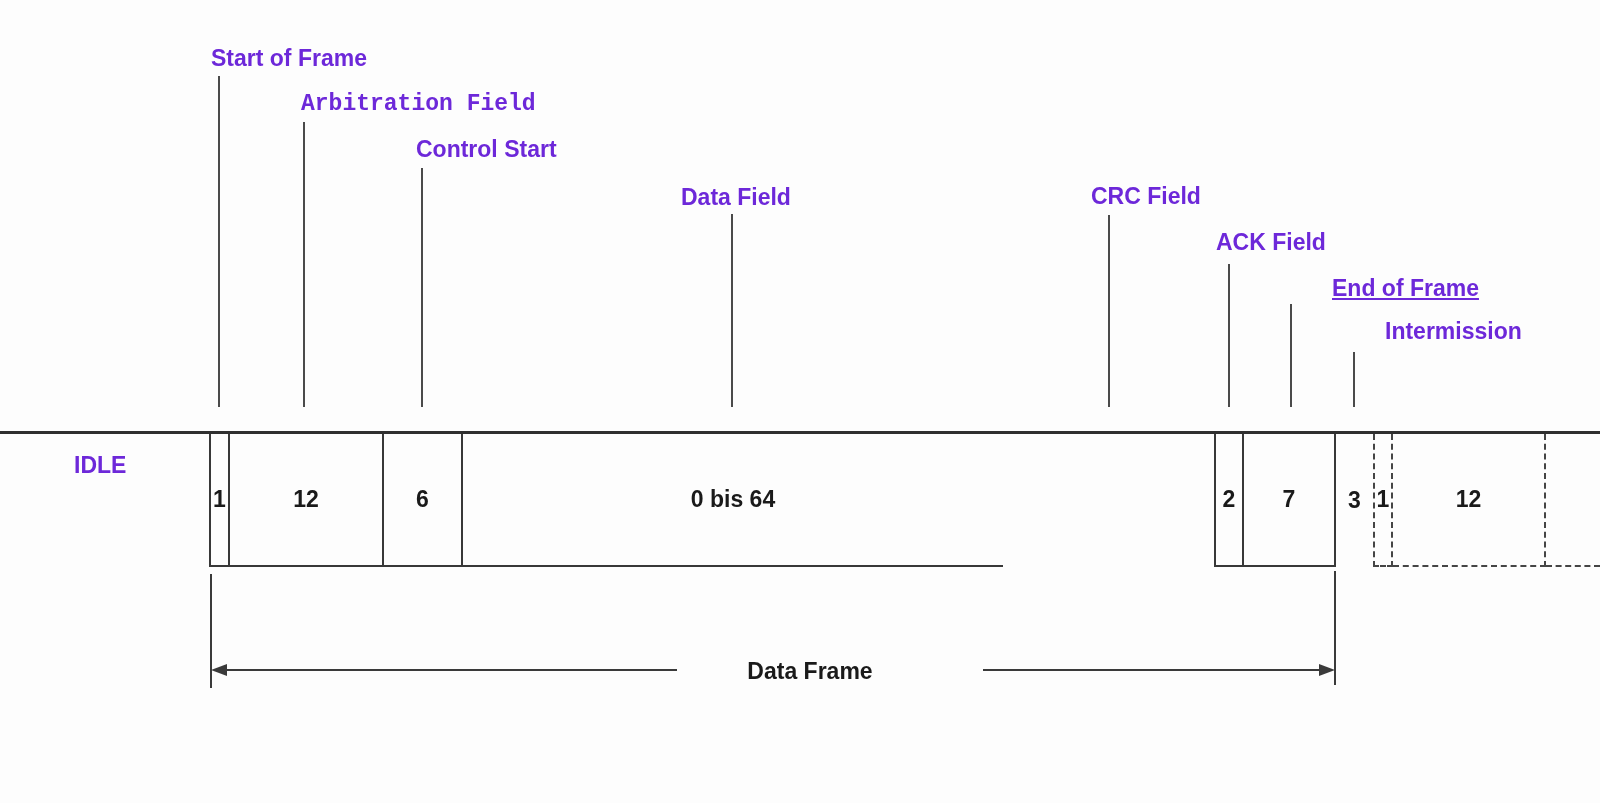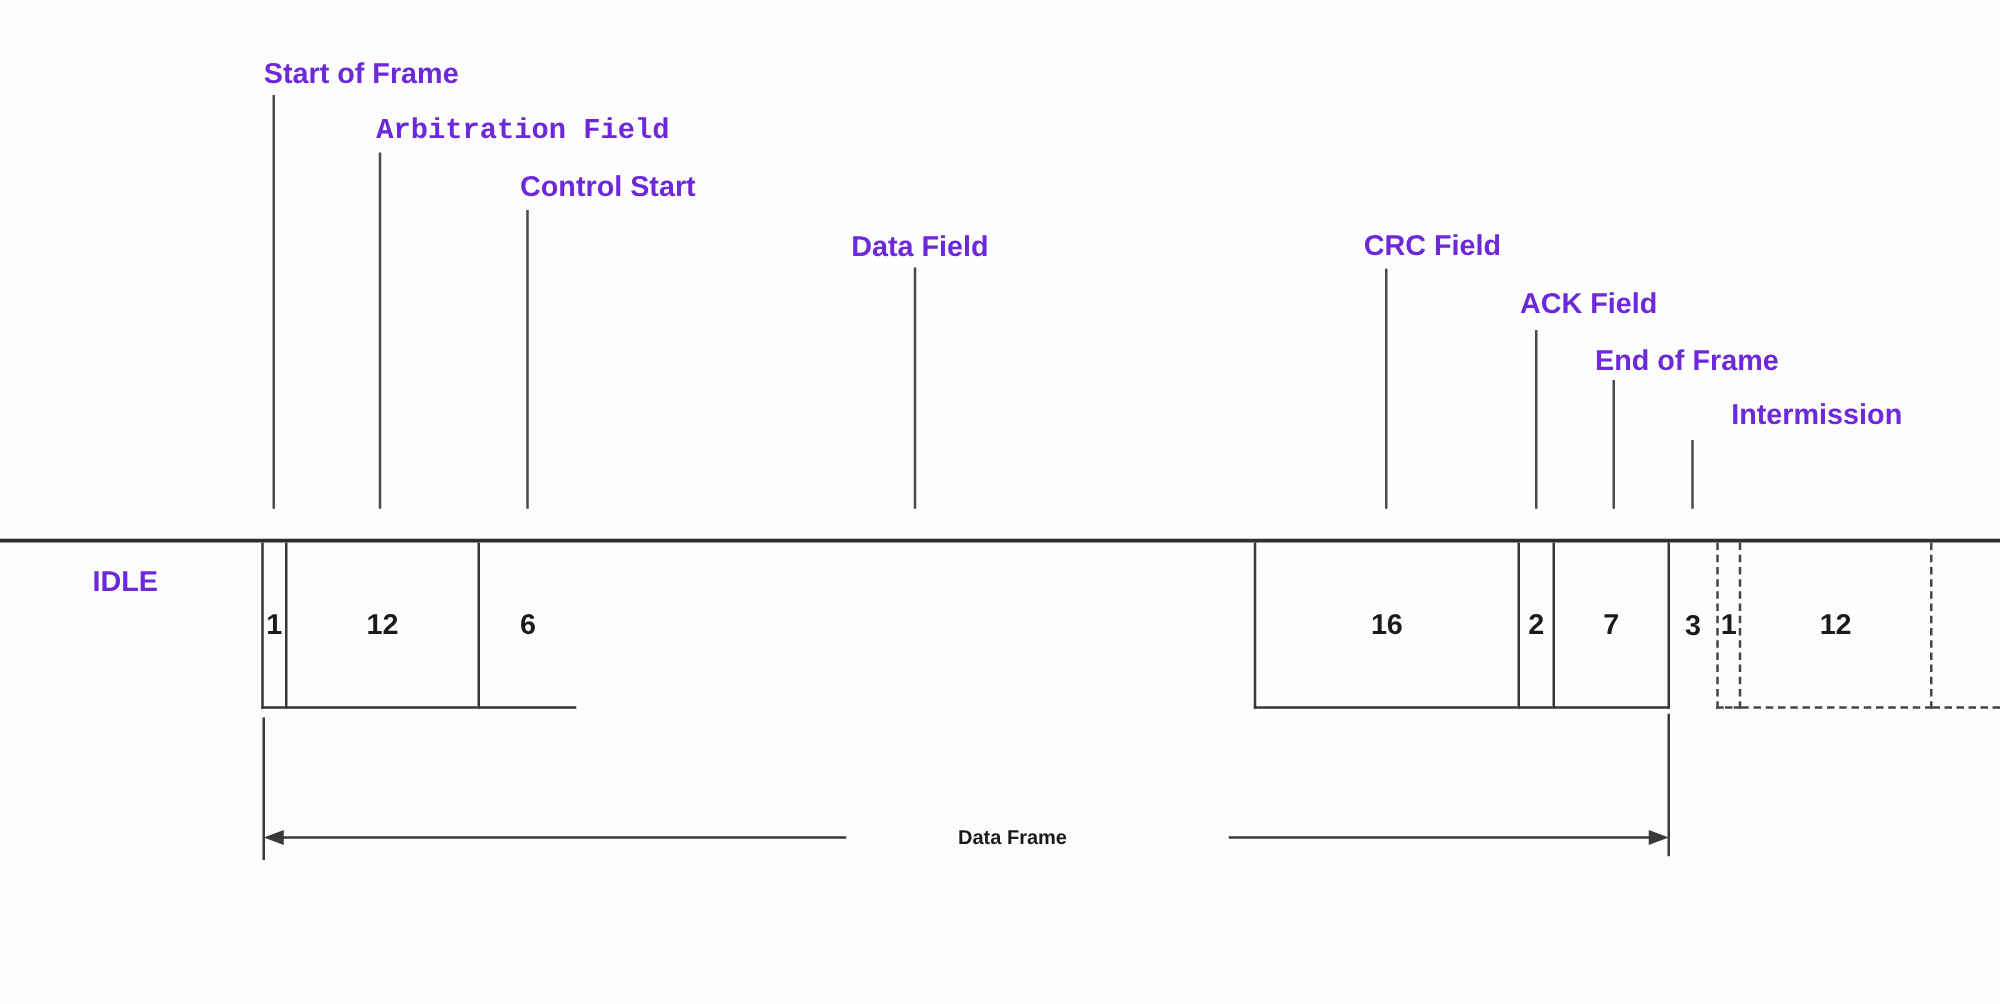--- a/index.html
+++ b/index.html
@@ -27,21 +27,21 @@
     border-top:6px solid transparent;border-bottom:6px solid transparent;
     border-right:16px solid #3a3a3a;
   }
   .arrow-right{
     position:absolute;width:0;height:0;
     border-top:6px solid transparent;border-bottom:6px solid transparent;
     border-left:16px solid #3a3a3a;
   }
   .mcaption{
     position:absolute;transform:translate(-50%,-50%);
-    font-weight:bold;font-size:16px;white-space:nowrap;color:#1a1a1a;
+    font-weight:bold;font-size:23px;white-space:nowrap;color:#1a1a1a;
   }
 </style>
 </head>
 <body>
 
 <div class="stage">
 
   <div class="bus"></div>
 
   <div class="lbl" style="left:74px;top:453px;">IDLE</div>
@@ -57,30 +57,30 @@
 
   <div class="lbl" style="left:681px;top:185px;">Data Field</div>
   <div class="leader" style="left:731px;top:214px;height:193px;"></div>
 
   <div class="lbl" style="left:1091px;top:184px;">CRC Field</div>
   <div class="leader" style="left:1108px;top:215px;height:192px;"></div>
 
   <div class="lbl" style="left:1216px;top:230px;">ACK Field</div>
   <div class="leader" style="left:1228px;top:264px;height:143px;"></div>
 
-  <div class="lbl" style="left:1276px;top:276px;">End of Frame</div>
+  <div class="lbl" style="left:1332px;top:276px;text-decoration:underline;">End of Frame</div>
   <div class="leader" style="left:1290px;top:304px;height:103px;"></div>
 
   <div class="lbl" style="left:1341px;top:319px;margin-left:44px;">Intermission</div>
   <div class="leader" style="left:1353px;top:352px;height:55px;"></div>
 
   <div class="field solid" style="left:209px;width:19px;">1</div>
   <div class="field solid" style="left:228px;width:154px;">12</div>
   <div class="field solid" style="left:382px;width:79px;">6</div>
-  <div class="field solid" style="left:1003px;width:211px;">16</div>
+  <div class="field solid" style="left:461px;width:542px;">0 bis 64</div>
   <div class="field solid" style="left:1214px;width:28px;">2</div>
   <div class="field solid rb" style="left:1242px;width:94px;">7</div>
   <div class="field" style="left:1336px;width:37px;">3</div>
   <div class="field dash-lrb" style="left:1373px;width:20px;">1</div>
   <div class="field dash-rb" style="left:1393px;width:153px;">12</div>
   <div class="field dash-b" style="left:1546px;width:54px;"></div>
 
   <div class="tick" style="left:210px;top:574px;height:114px;"></div>
   <div class="tick" style="left:1334px;top:571px;height:114px;"></div>
   <div class="arrow-left" style="left:211px;top:664px;"></div>

